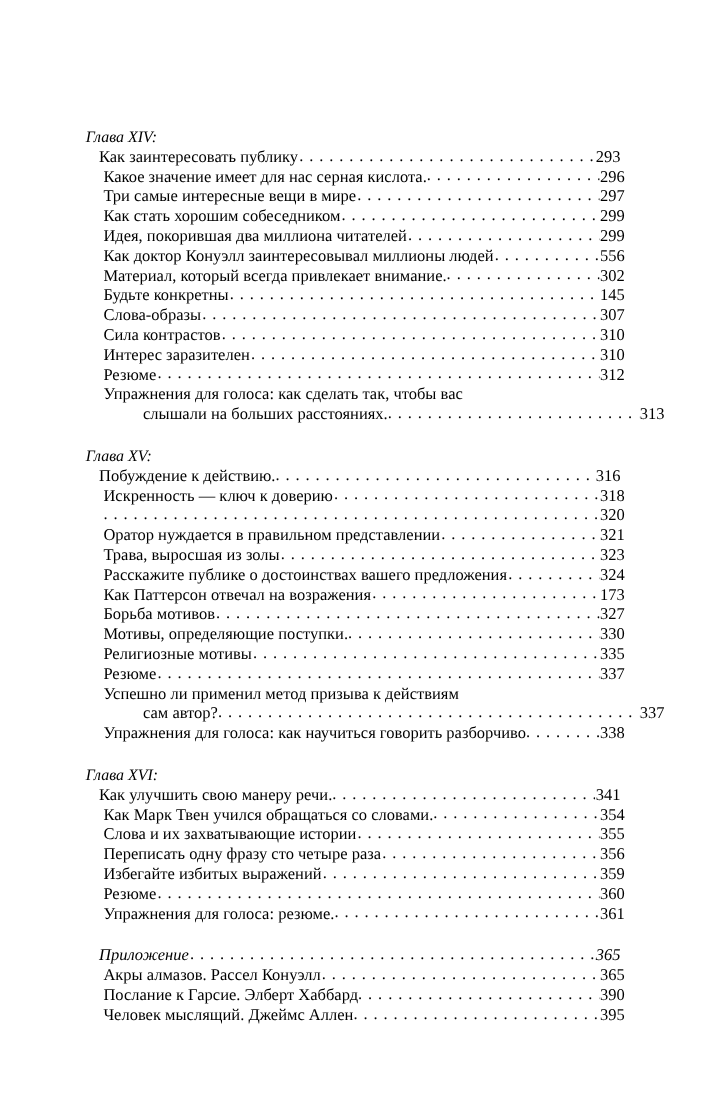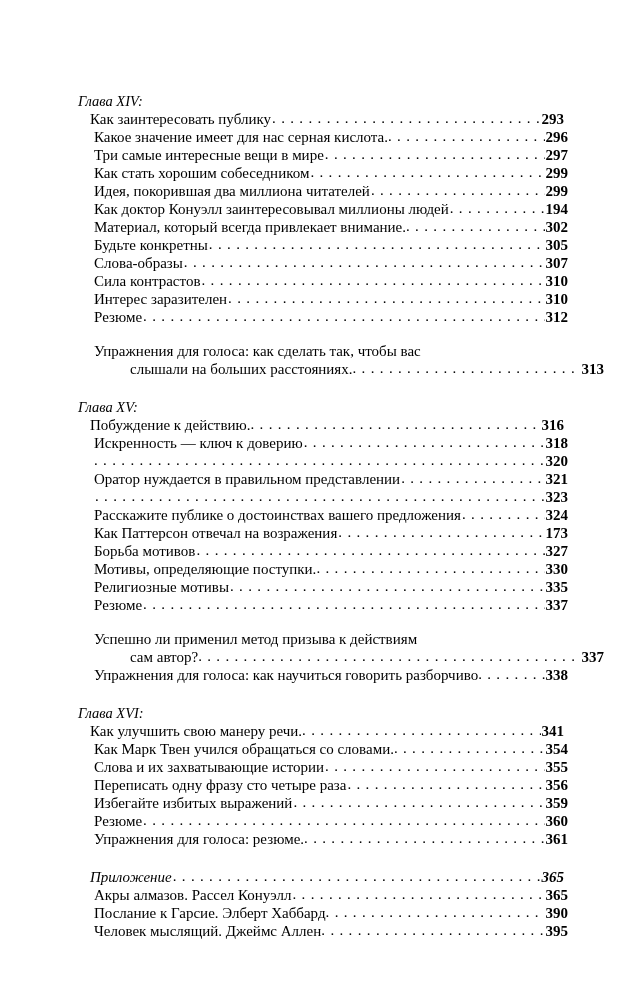--- a/index.html
+++ b/index.html
@@ -13,21 +13,21 @@
     height: 1000px;
     position: relative;
     font-family: "Liberation Serif", "DejaVu Serif", serif;
     color: #000000;
     -webkit-font-smoothing: antialiased;
   }
 
   #toc-page {
     position: absolute;
     left: 78px;
-    top: 92px;
+    top: 116px;
     width: 474px;   
   }
 
   .chapter-group { margin-bottom: 20px; }
   .chapter-group:last-child { margin-bottom: 0; }
 
   
   .group-label {
     font-style: italic;
     font-size: 14.5px;
@@ -65,31 +65,30 @@
   }
   
   .toc-line.tight .leader { margin-left: 0; }
   .toc-line.tight .leader::before { letter-spacing: 0.8px; }
 
   .toc-line .page {
     flex: 0 0 auto;
     text-align: right;
     white-space: nowrap;
     font-variant-numeric: lining-nums;
-    font-weight: bold;
   }
 
   
   .entry-main { margin-left: 12px; }
   
   .entry-sub { margin-left: 16px; }
 
   
   .wrap-line { margin-left: 52px; }
-  .wrap-head { margin-left: 16px; margin-top: 16px; }
+  .wrap-head { margin-left: 16px; }
 
   
   .appendix-label .title,
   .appendix-label .page {
     font-style: italic;
   }
   .appendix-label .leader::before { font-style: normal; }
 </style>
 </head>
 <body>
@@ -118,31 +117,31 @@
         <span class="page">299</span>
       </div>
       <div class="toc-line entry-sub">
         <span class="title">Идея, покорившая два миллиона читателей</span>
         <span class="leader"></span>
         <span class="page">299</span>
       </div>
       <div class="toc-line entry-sub">
         <span class="title">Как доктор Конуэлл заинтересовывал миллионы людей</span>
         <span class="leader"></span>
-        <span class="page">194</span>
+        <span class="page">556</span>
       </div>
       <div class="toc-line entry-sub tight">
         <span class="title">Материал, который всегда привлекает внимание.</span>
         <span class="leader"></span>
         <span class="page">302</span>
       </div>
       <div class="toc-line entry-sub">
         <span class="title">Будьте конкретны</span>
         <span class="leader"></span>
-        <span class="page">305</span>
+        <span class="page">145</span>
       </div>
       <div class="toc-line entry-sub">
         <span class="title">Слова-образы</span>
         <span class="leader"></span>
         <span class="page">307</span>
       </div>
       <div class="toc-line entry-sub">
         <span class="title">Сила контрастов</span>
         <span class="leader"></span>
         <span class="page">310</span>
@@ -181,20 +180,21 @@
       <div class="toc-line entry-sub tight">
         <span class="leader"></span>
         <span class="page">320</span>
       </div>
       <div class="toc-line entry-sub">
         <span class="title">Оратор нуждается в правильном представлении</span>
         <span class="leader"></span>
         <span class="page">321</span>
       </div>
       <div class="toc-line entry-sub">
+        <span class="title">Трава, выросшая из золы</span>
         <span class="leader"></span>
         <span class="page">323</span>
       </div>
       <div class="toc-line entry-sub">
         <span class="title">Расскажите публике о достоинствах вашего предложения</span>
         <span class="leader"></span>
         <span class="page">324</span>
       </div>
       <div class="toc-line entry-sub">
         <span class="title">Как Паттерсон отвечал на возражения</span>

